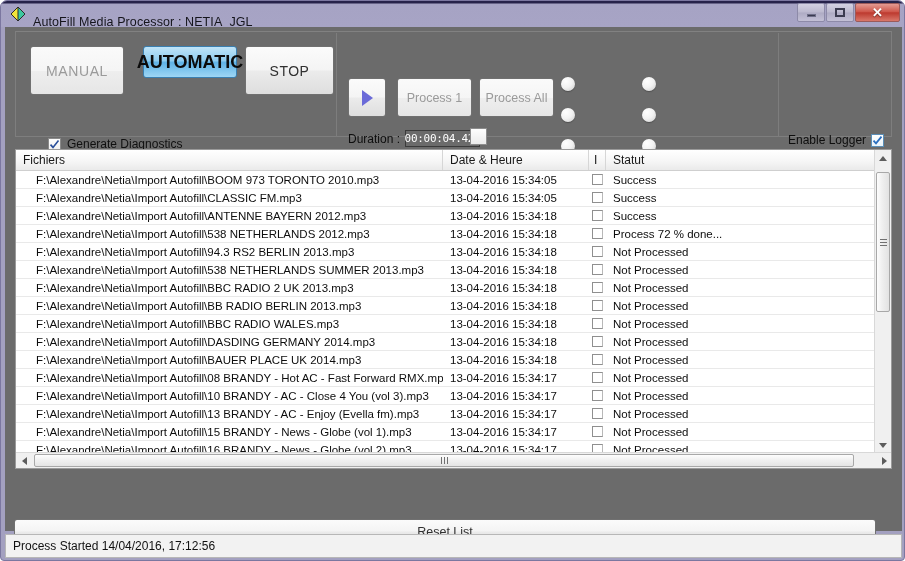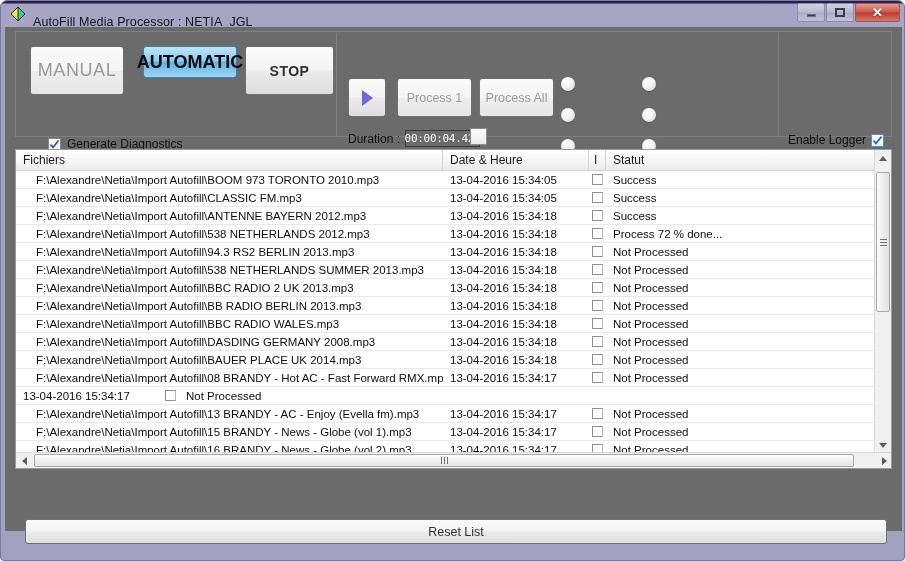--- a/index.html
+++ b/index.html
@@ -137,23 +137,23 @@
   .btn.disabled {
     color: #9a9a9a;
     background: linear-gradient(180deg, #fafafa 0%, #f5f5f5 50%, #eeeeee 51%, #e6e6e6 100%);
   }
   .btn.active-blue {
     background: linear-gradient(180deg, #bfe4f8 0%, #8fcdf0 45%, #5fb3e6 52%, #9ed6f4 100%);
     border: 1px solid #3a7fb0;
     color: #0b0b0b;
   }
 
-  #btn-manual   { position:absolute; left:14px;  top:14px;  width:94px;  height:49px; font-size:18px; letter-spacing:.6px; }
+  #btn-manual   { position:absolute; left:14px;  top:14px;  width:94px;  height:49px; font-size:14px; letter-spacing:.6px; }
   #btn-automatic{ position:absolute; left:127px; top:14px;  width:94px;  height:32px; font-weight:bold; font-size:18px; }
-  #btn-stop     { position:absolute; left:229px; top:14px;  width:89px;  height:49px; font-weight:bold; font-size:14px; letter-spacing:.5px; }
+  #btn-stop     { position:absolute; left:229px; top:14px;  width:89px;  height:49px; font-weight:normal; font-size:14px; letter-spacing:.5px; }
 
   
   .cb {
     width: 13px; height: 13px;
     box-sizing: border-box;
     border: 1px solid #8a8a8a;
     background: linear-gradient(180deg, #fdfdfd 0%, #f0f0f0 100%);
     display: inline-flex;
     align-items: center;
     justify-content: center;
@@ -379,21 +379,21 @@
     display: flex;
     align-items: center;
     justify-content: center;
   }
   .grip-h { display:flex; gap:2px; }
   .grip-h i { display:block; width:1px; height:7px; background:#707070; }
 
   
   #btn-reset-list {
     position: absolute;
-    left: 20px; top: 492px;
+    left: 9px; top: 492px;
     width: 862px; height: 25px;
     font-size: 12.5px;
   }
 
   
   #status-bar {
     position: absolute;
     left: 4px; top: 533px;
     width: 897px; height: 24px;
     box-sizing: border-box;
@@ -567,21 +567,21 @@
           </div>
           <div class="row">
             <div class="cell c-file">F:\Alexandre\Netia\Import Autofill\BBC RADIO WALES.mp3</div>
             <div class="cell c-date">13-04-2016 15:34:18</div>
             <div class="cell c-flag">
               <span class="row-cb"></span>
             </div>
             <div class="cell c-status">Not Processed</div>
           </div>
           <div class="row">
-            <div class="cell c-file">F:\Alexandre\Netia\Import Autofill\DASDING GERMANY 2008.mp3</div>
+            <div class="cell c-file">F:\Alexandre\Netia\Import Autofill\DASDING GERMANY 2014.mp3</div>
             <div class="cell c-date">13-04-2016 15:34:18</div>
             <div class="cell c-flag">
               <span class="row-cb"></span>
             </div>
             <div class="cell c-status">Not Processed</div>
           </div>
           <div class="row">
             <div class="cell c-file">F:\Alexandre\Netia\Import Autofill\BAUER PLACE UK 2014.mp3</div>
             <div class="cell c-date">13-04-2016 15:34:18</div>
             <div class="cell c-flag">
@@ -591,20 +591,21 @@
           </div>
           <div class="row">
             <div class="cell c-file">F:\Alexandre\Netia\Import Autofill\08 BRANDY - Hot AC - Fast Forward RMX.mp3</div>
             <div class="cell c-date">13-04-2016 15:34:17</div>
             <div class="cell c-flag">
               <span class="row-cb"></span>
             </div>
             <div class="cell c-status">Not Processed</div>
           </div>
           <div class="row">
+            <div class="cell c-file">F:\Alexandre\Netia\Import Autofill\10 BRANDY - AC - Close 4 You (vol 3).mp3</div>
             <div class="cell c-date">13-04-2016 15:34:17</div>
             <div class="cell c-flag">
               <span class="row-cb"></span>
             </div>
             <div class="cell c-status">Not Processed</div>
           </div>
           <div class="row">
             <div class="cell c-file">F:\Alexandre\Netia\Import Autofill\13 BRANDY - AC - Enjoy (Evella fm).mp3</div>
             <div class="cell c-date">13-04-2016 15:34:17</div>
             <div class="cell c-flag">
@@ -659,13 +660,16 @@
         </div>
         <div class="hsb-arrow" id="h-scroll-right">
           <span class="tri tri-right"></span>
         </div>
       </div>
     </div>
 
     <div class="btn" id="btn-reset-list">Reset List</div>
   </div>
 
+  <div id="status-bar">
+    <span id="status-text">Process Started 14/04/2016, 17:12:56</span>
+  </div>
 </div>
 
 </body></html>

